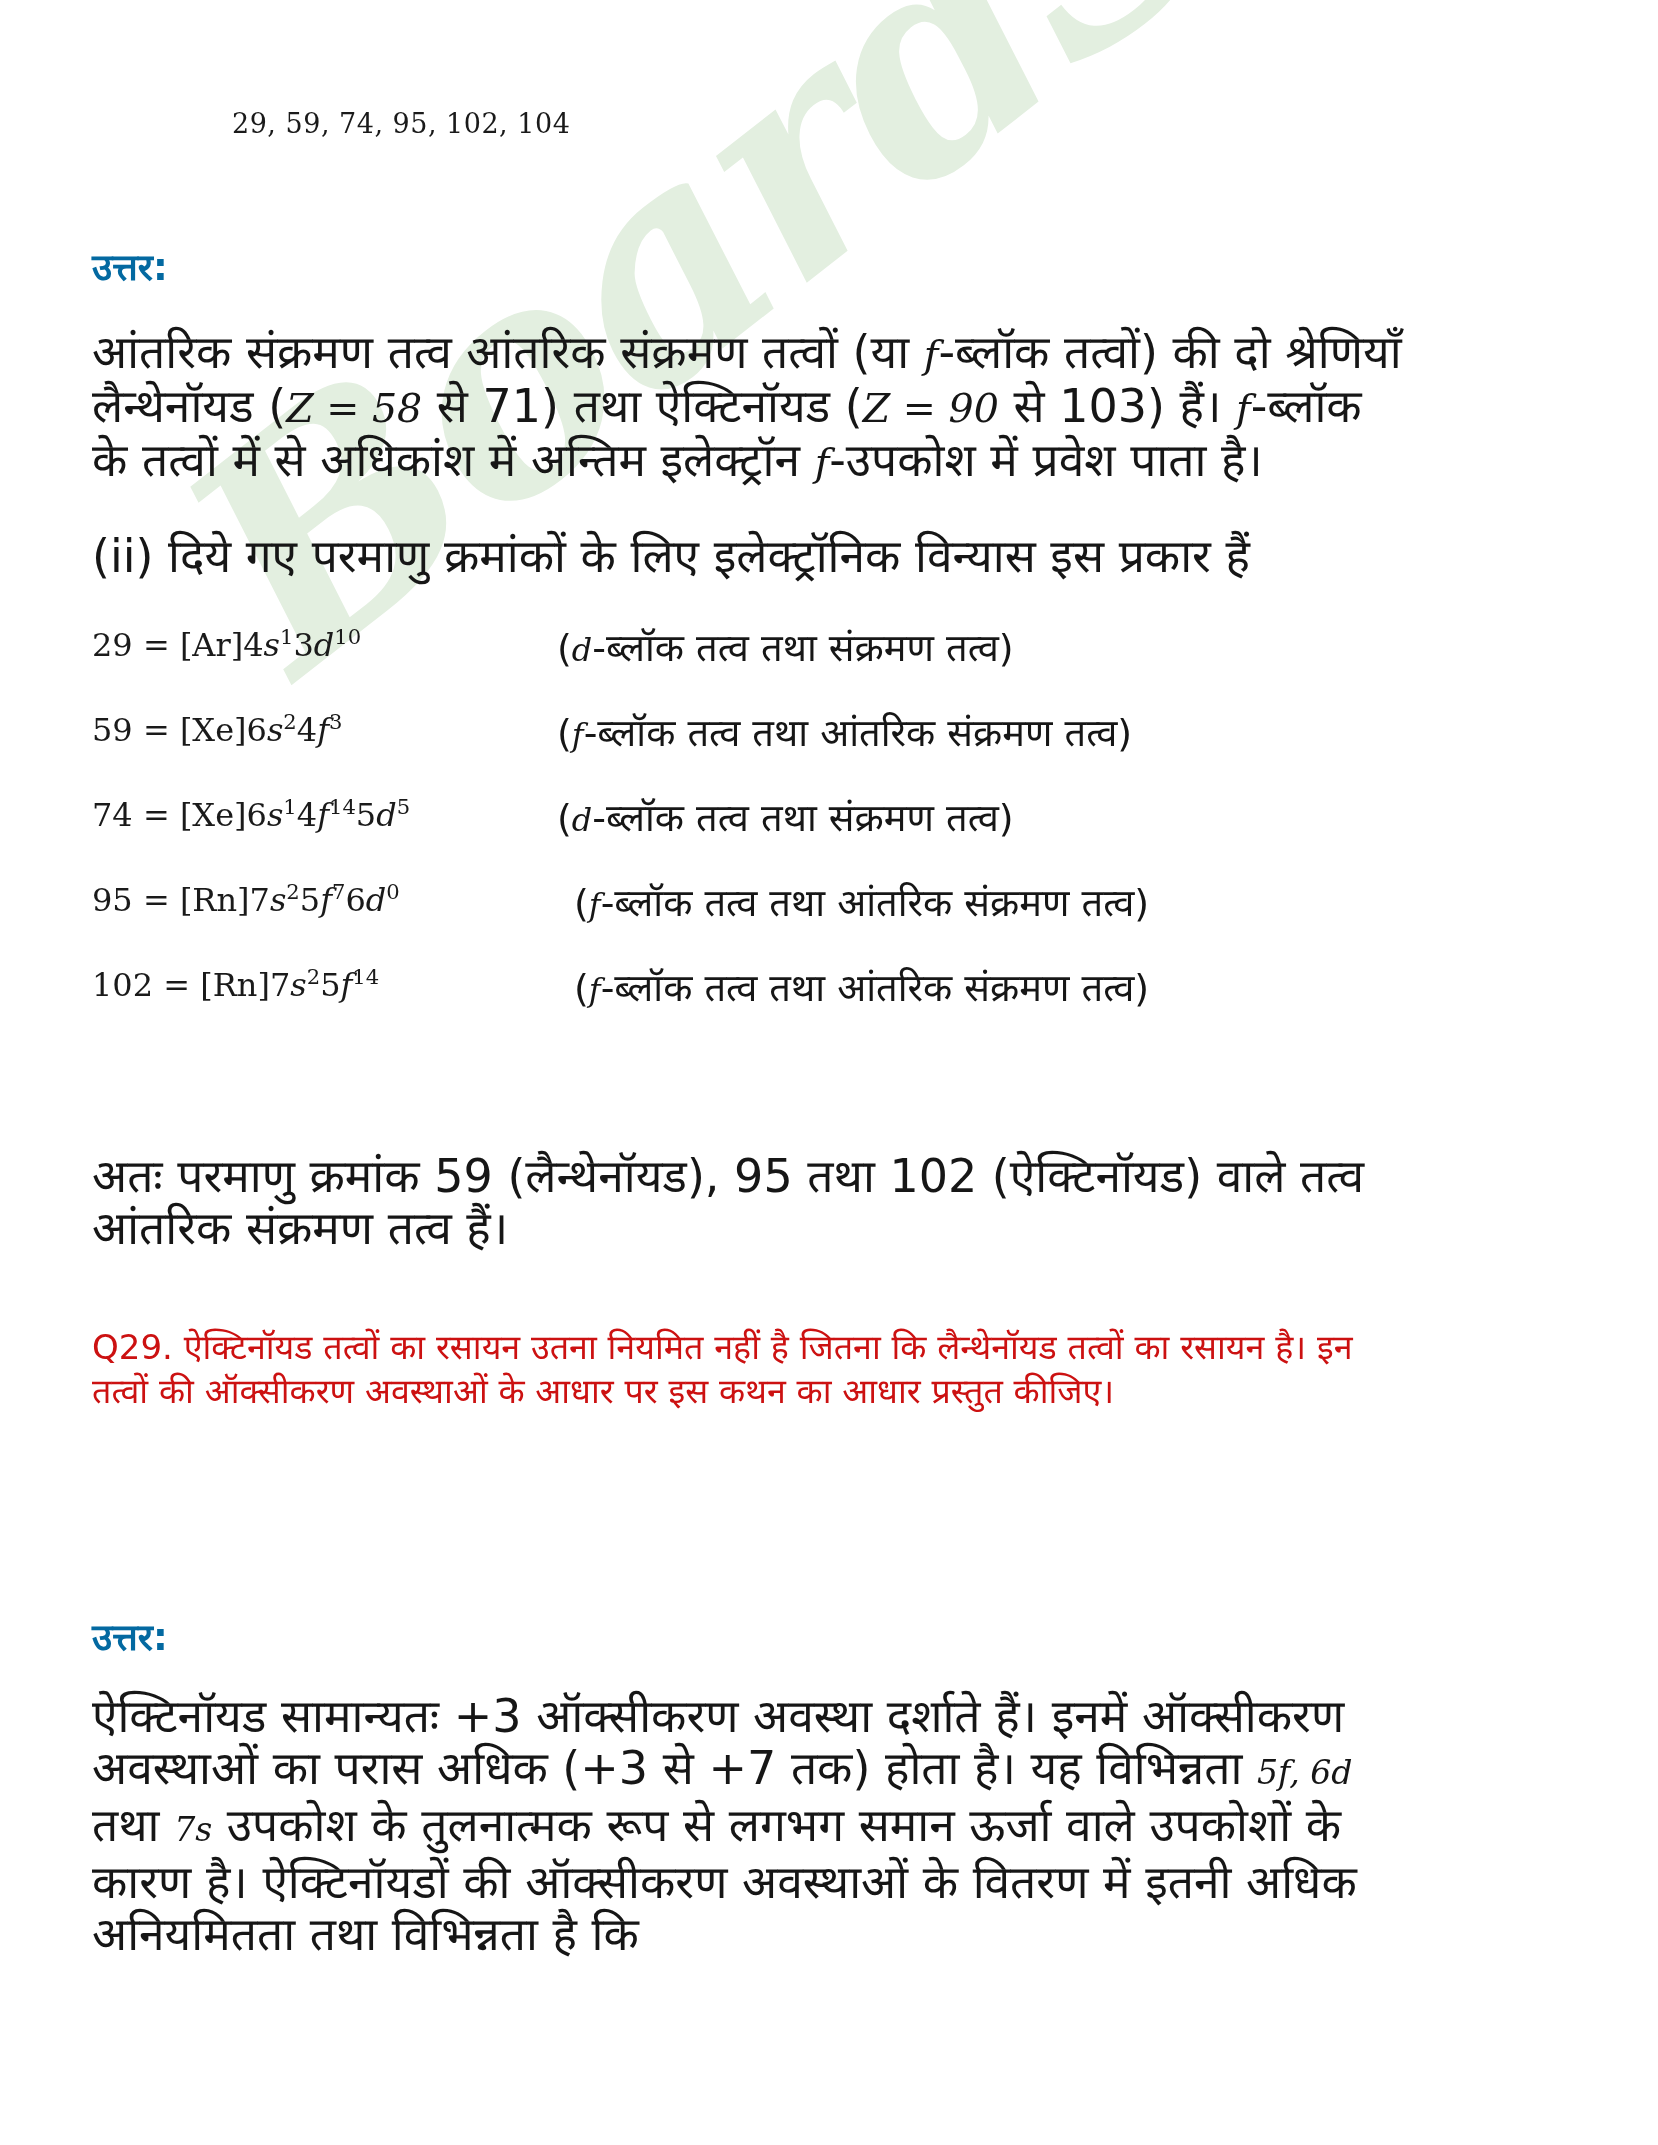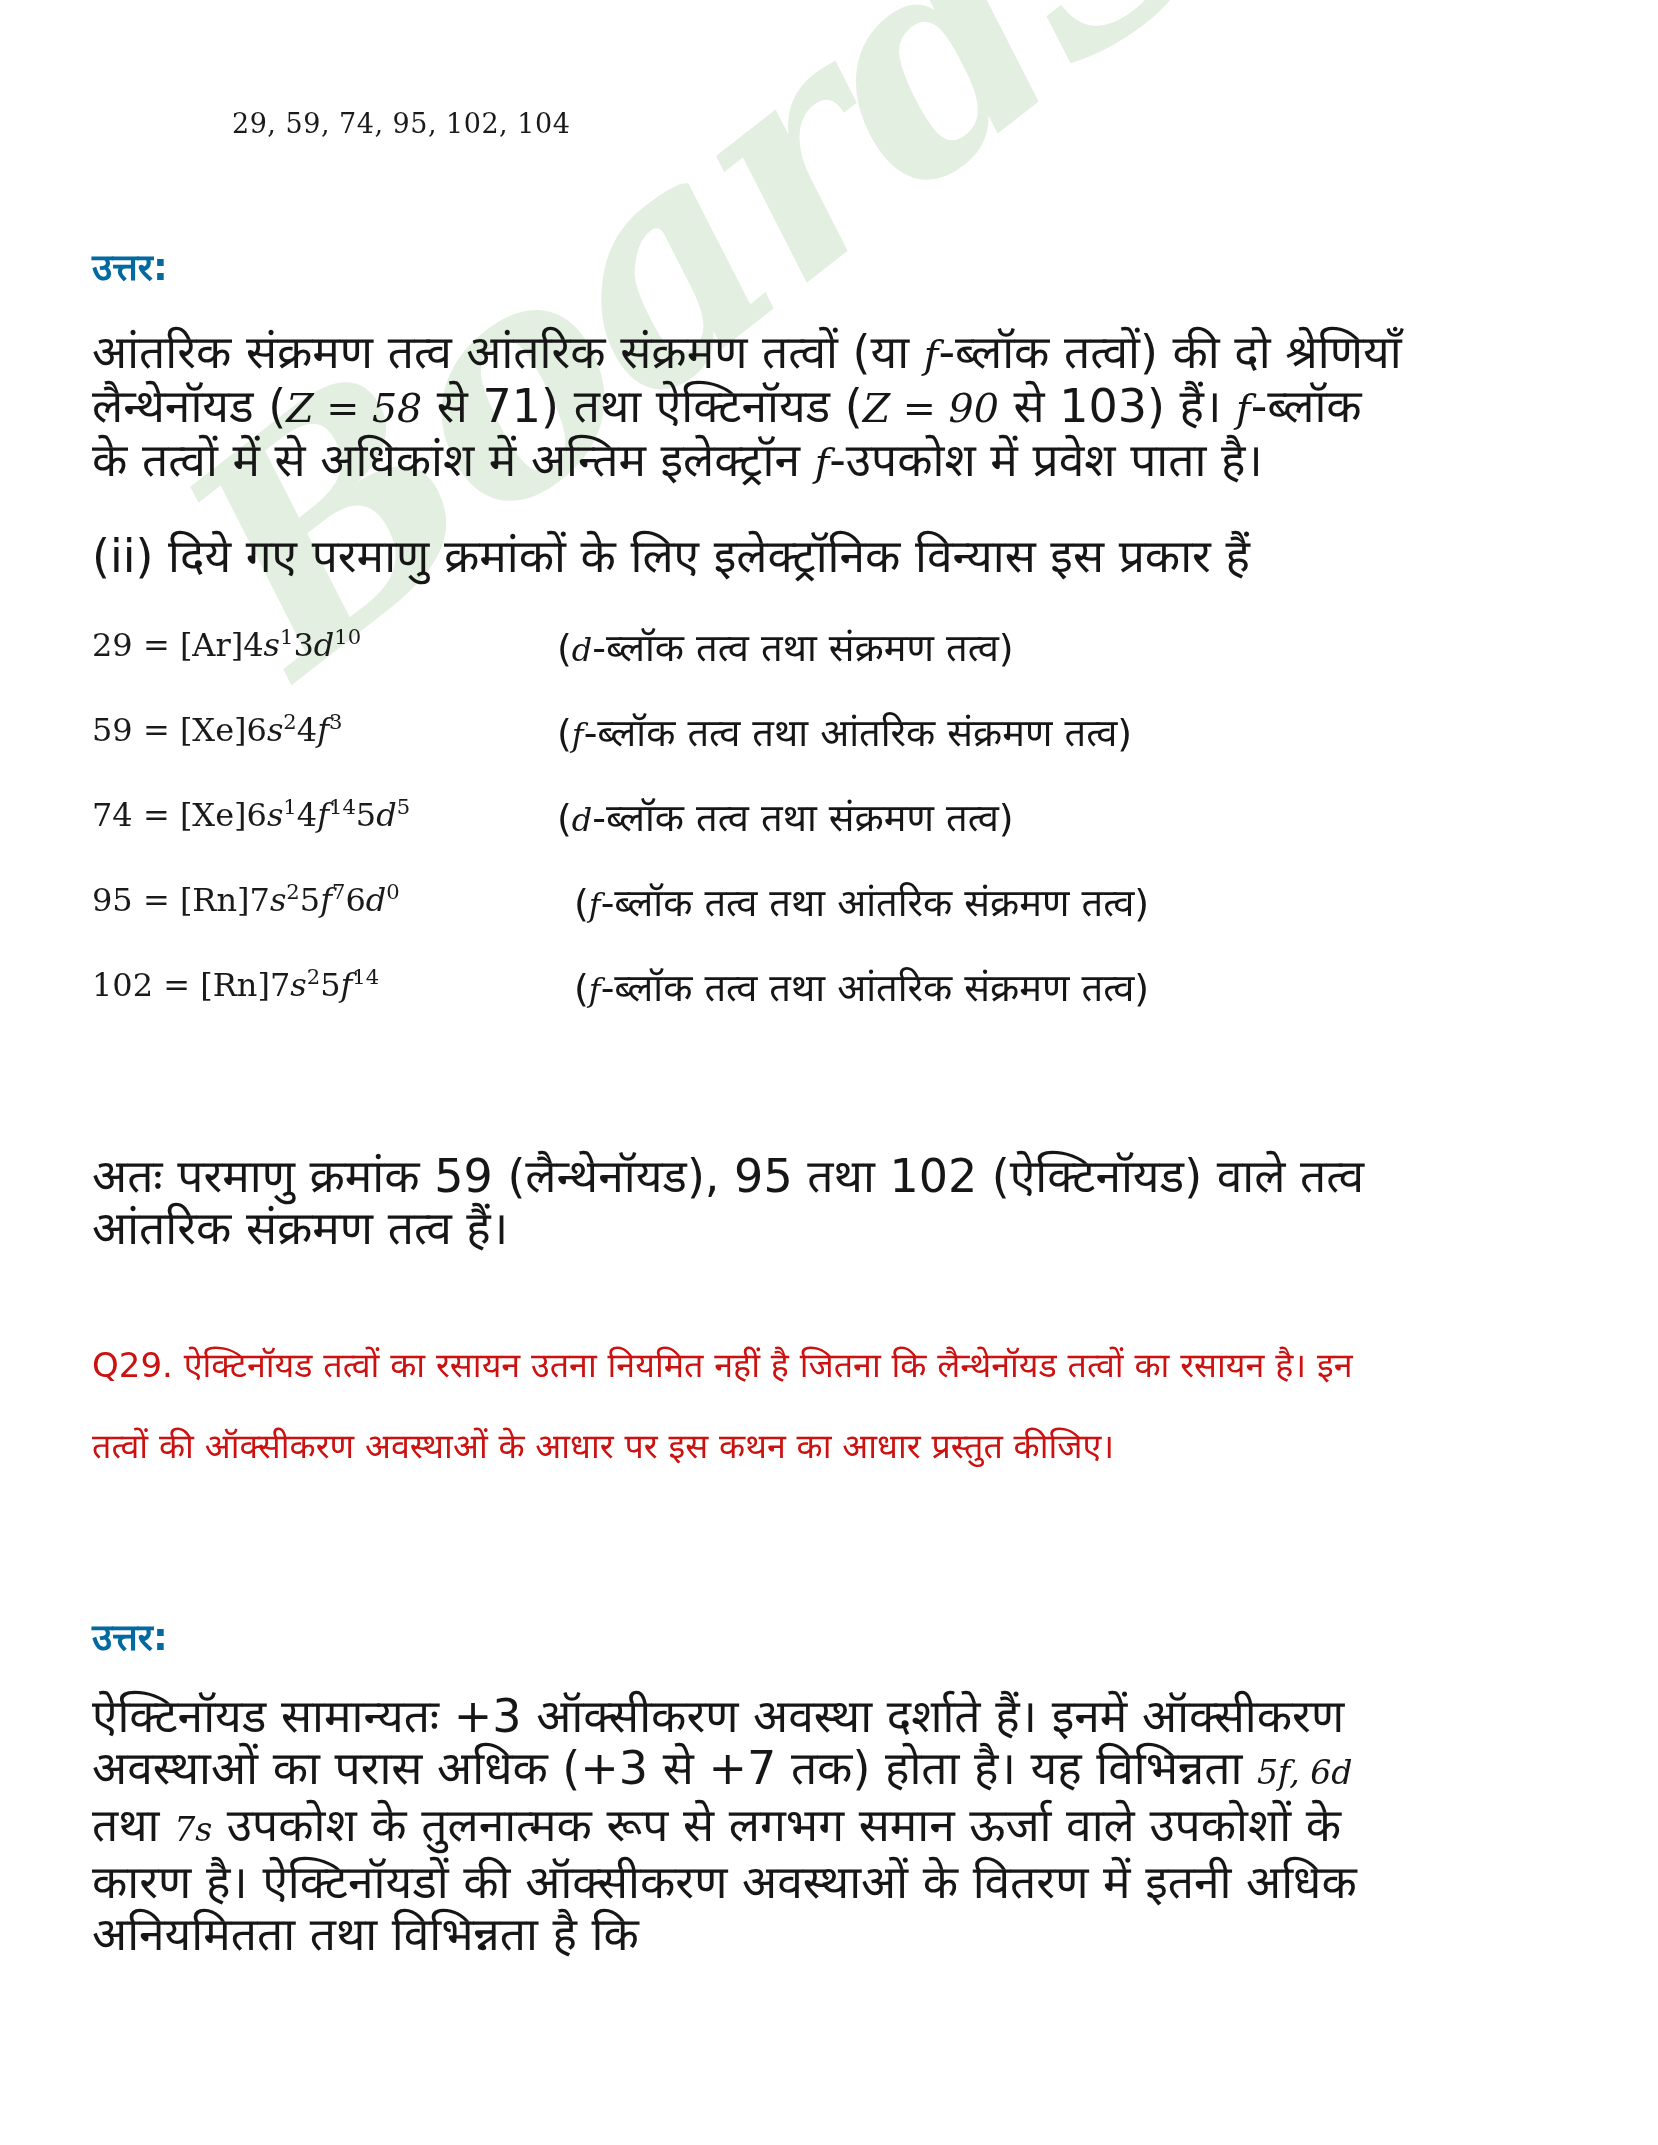--- a/index.html
+++ b/index.html
@@ -113,21 +113,21 @@
   }
 
   
   .question-block {
     position: absolute;
     left: 92px;
     top: 1325px;
     width: 1320px;
     font-family: "DejaVu Sans", sans-serif;
     font-size: 34px;
-    line-height: 81px;
+    line-height: 44px;
     color: #cc1111;
   }
 
   
   .config-table {
     position: absolute;
     left: 92px;
     top: 620px;
     width: 1330px;
   }

